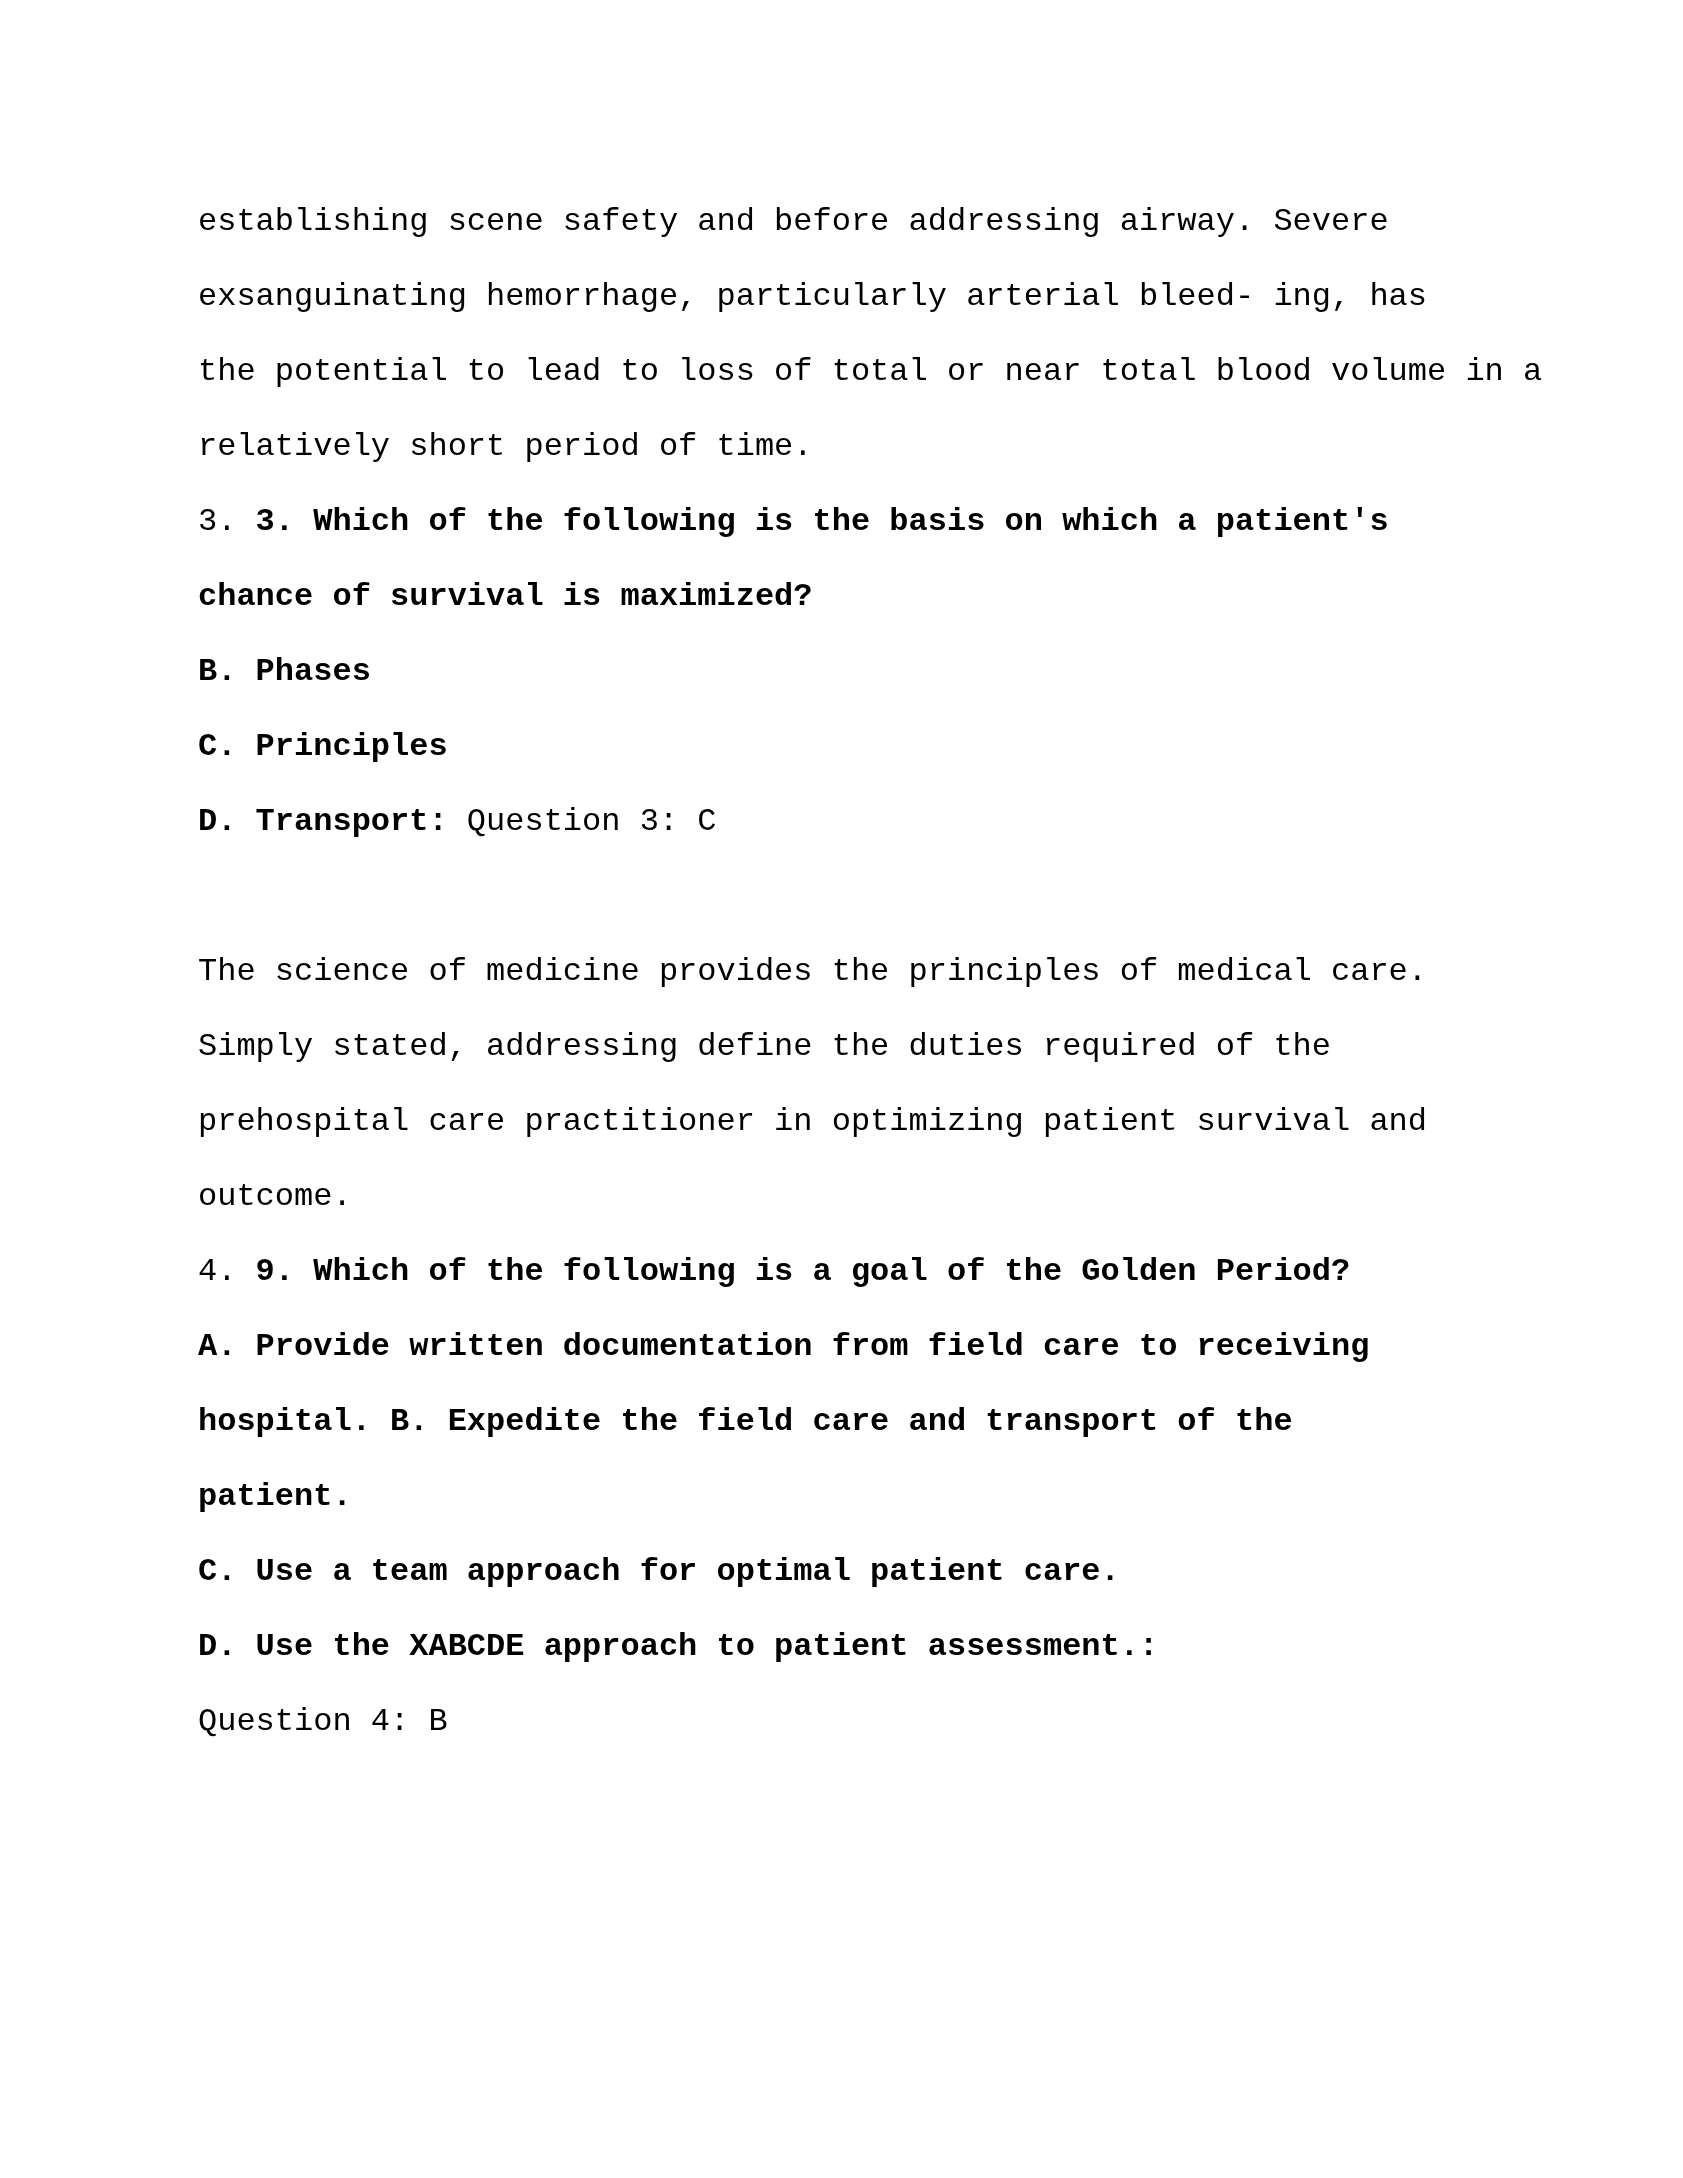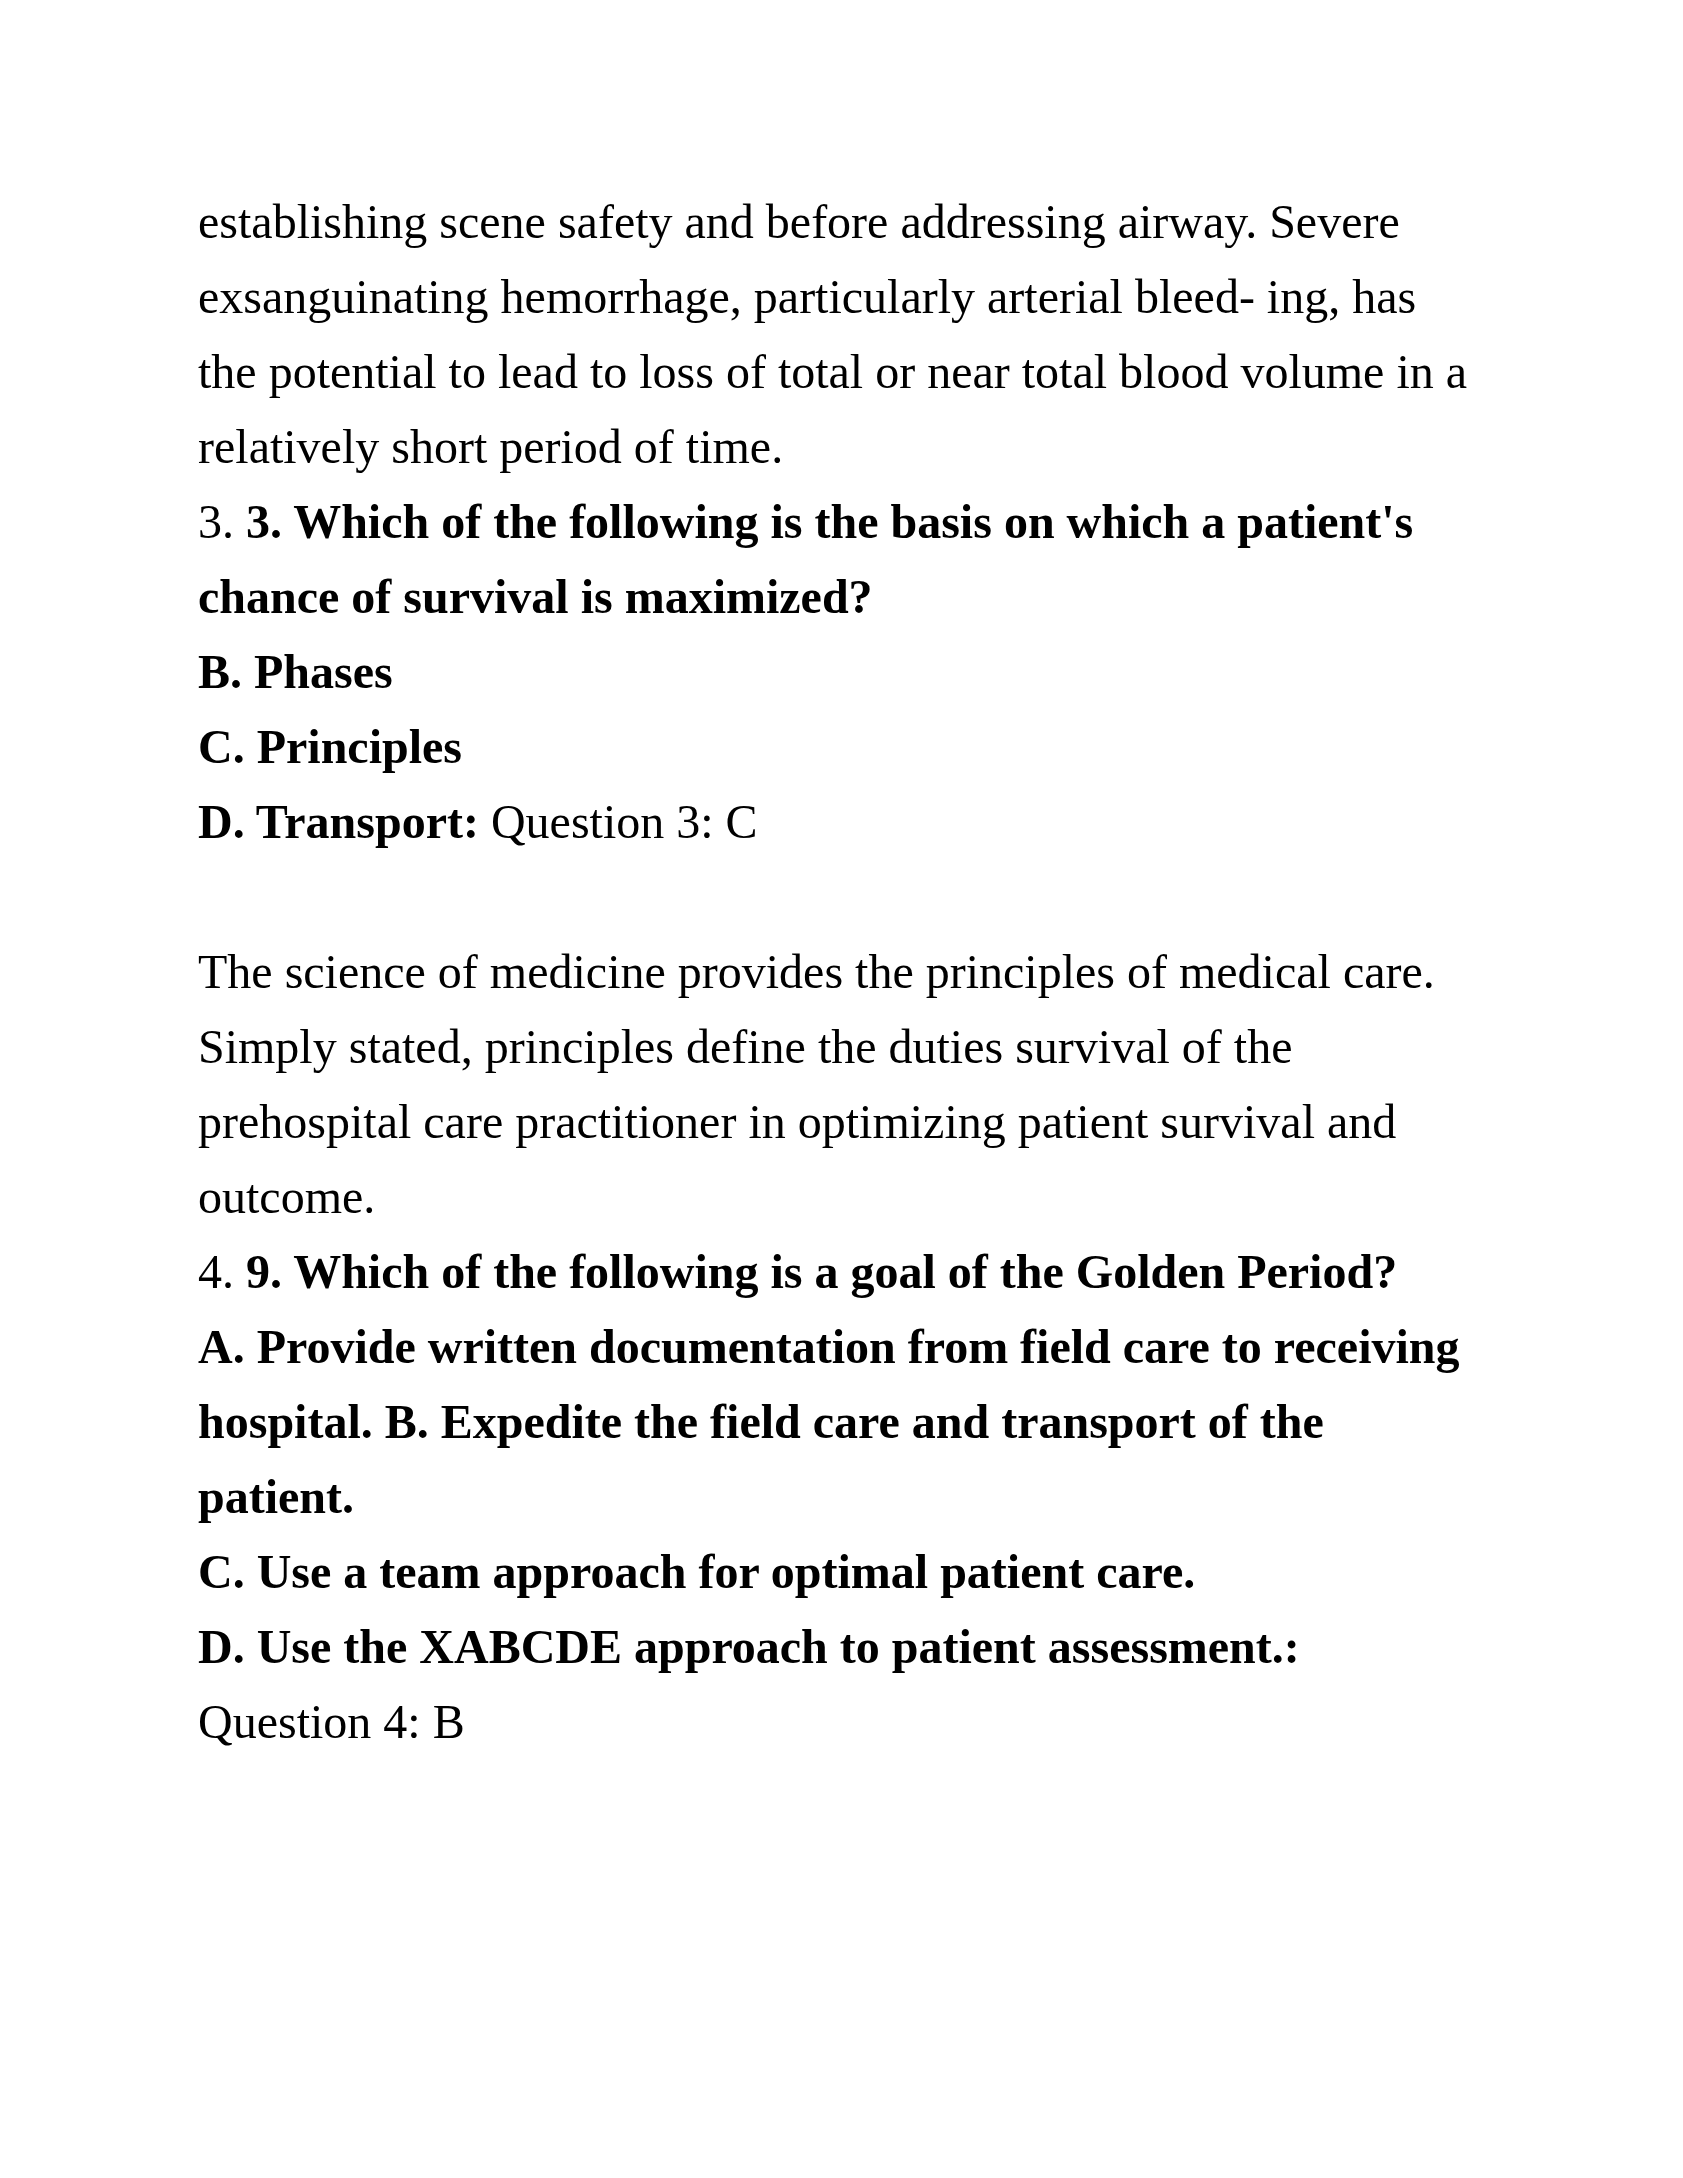--- a/index.html
+++ b/index.html
@@ -1,39 +1,39 @@
 <!DOCTYPE html>
 <html><head>
 <meta charset="utf-8">
 <style>
   html, body { margin:0; padding:0; background:#ffffff; }
   body { width:1683px; height:2178px; position:relative; overflow:hidden; }
   .page { position:absolute; left:198px; top:184px; width:1307px;
-    font-family:Liberation Serif, serif; font-size:48px; line-height:75px; color:#000; }
+    font-family:Liberation Mono, monospace; font-size:32px; line-height:75px; color:#000; }
   .line { white-space:nowrap; height:75px; }
   .b { font-weight:bold; }
   .gap { height:75px; }
 </style>
 </head>
 <body>
 
 <div class="page">
   <div class="line">establishing scene safety and before addressing airway. Severe</div>
   <div class="line">exsanguinating hemorrhage, particularly arterial bleed- ing, has</div>
   <div class="line">the potential to lead to loss of total or near total blood volume in a</div>
   <div class="line">relatively short period of time.</div>
 
   <div class="line"><span>3.</span> <span class="b">3. Which of the following is the basis on which a patient's</span></div>
   <div class="line b">chance of survival is maximized?</div>
   <div class="line b">B. Phases</div>
   <div class="line b">C. Principles</div>
   <div class="line"><span class="b">D. Transport:</span> <span>Question 3: C</span></div>
   <div class="gap"></div>
   <div class="line">The science of medicine provides the principles of medical care.</div>
-  <div class="line">Simply stated, principles define the duties survival of the</div>
+  <div class="line">Simply stated, addressing define the duties required of the</div>
   <div class="line">prehospital care practitioner in optimizing patient survival and</div>
   <div class="line">outcome.</div>
 
   <div class="line"><span>4.</span> <span class="b">9. Which of the following is a goal of the Golden Period?</span></div>
   <div class="line b">A. Provide written documentation from field care to receiving</div>
   <div class="line b">hospital. B. Expedite the field care and transport of the</div>
   <div class="line b">patient.</div>
   <div class="line b">C. Use a team approach for optimal patient care.</div>
   <div class="line b">D. Use the XABCDE approach to patient assessment.:</div>
   <div class="line">Question 4: B</div>

